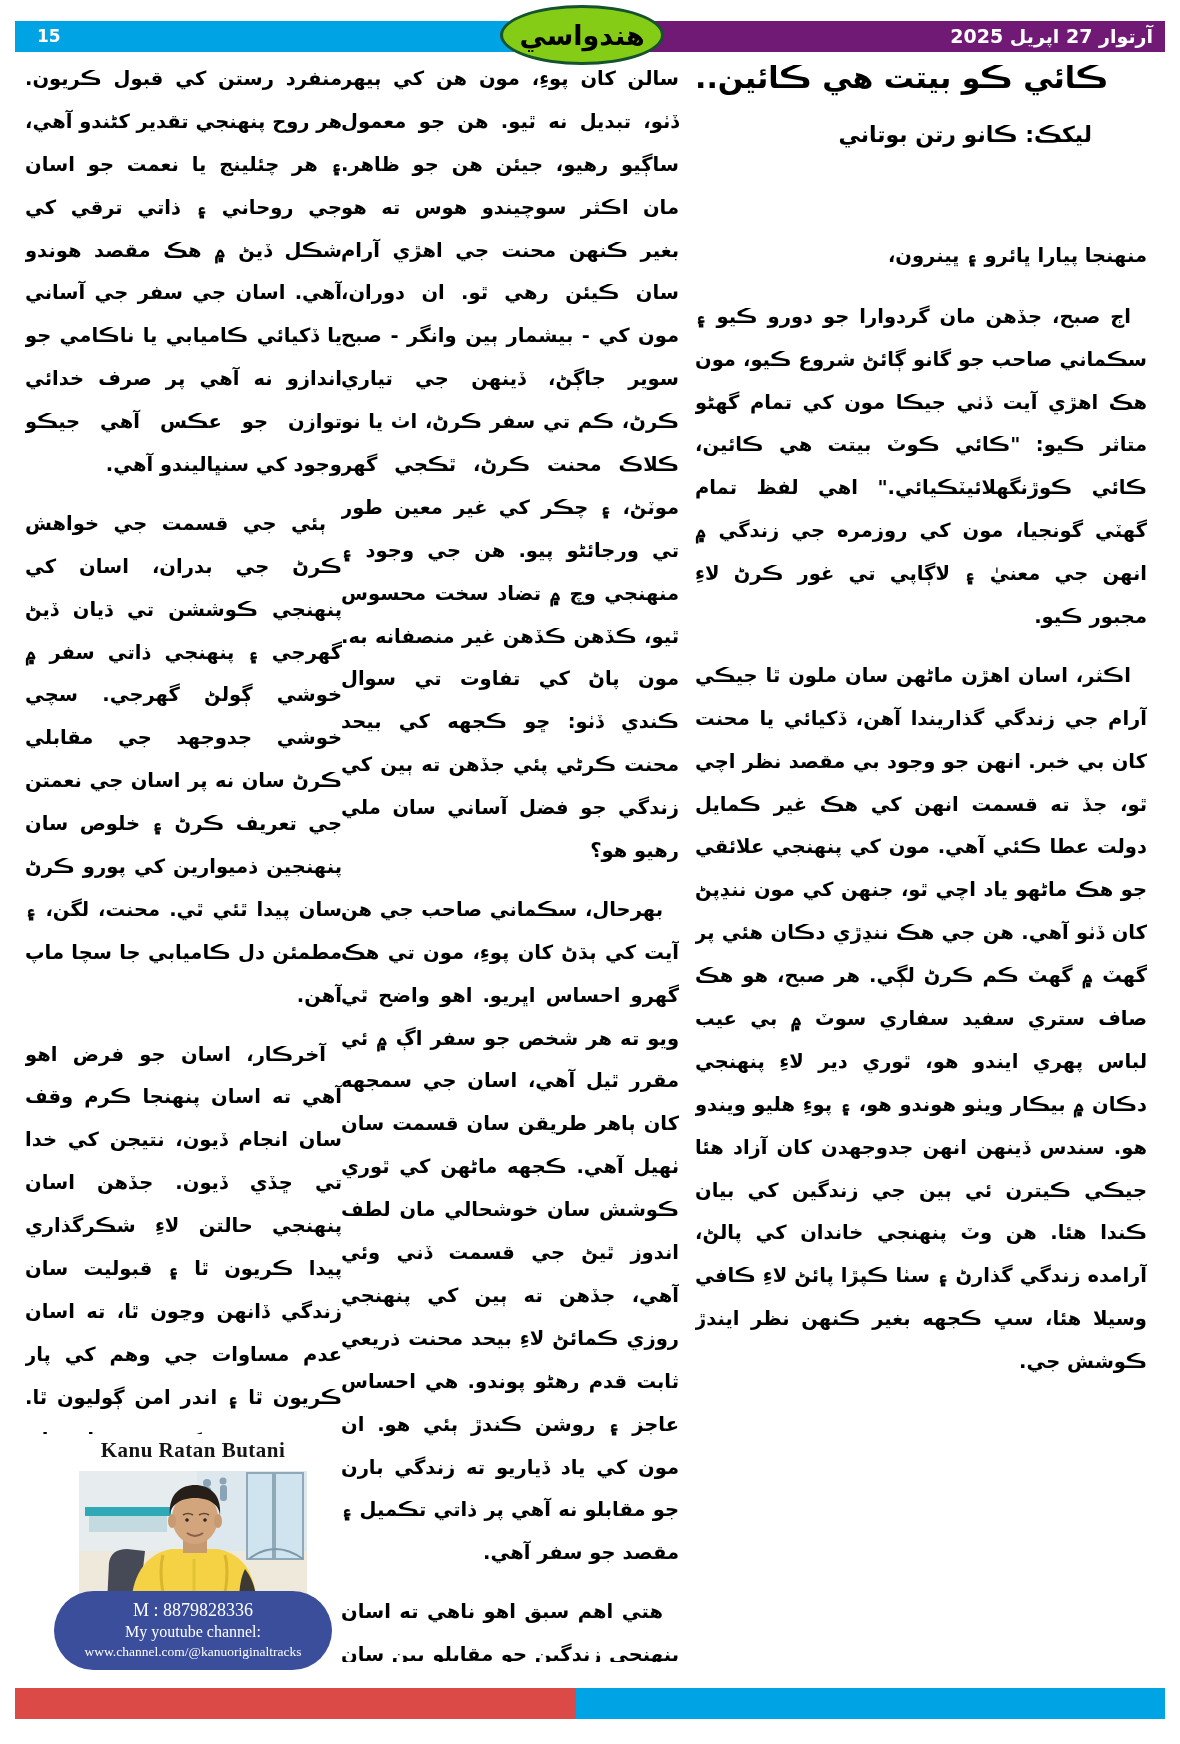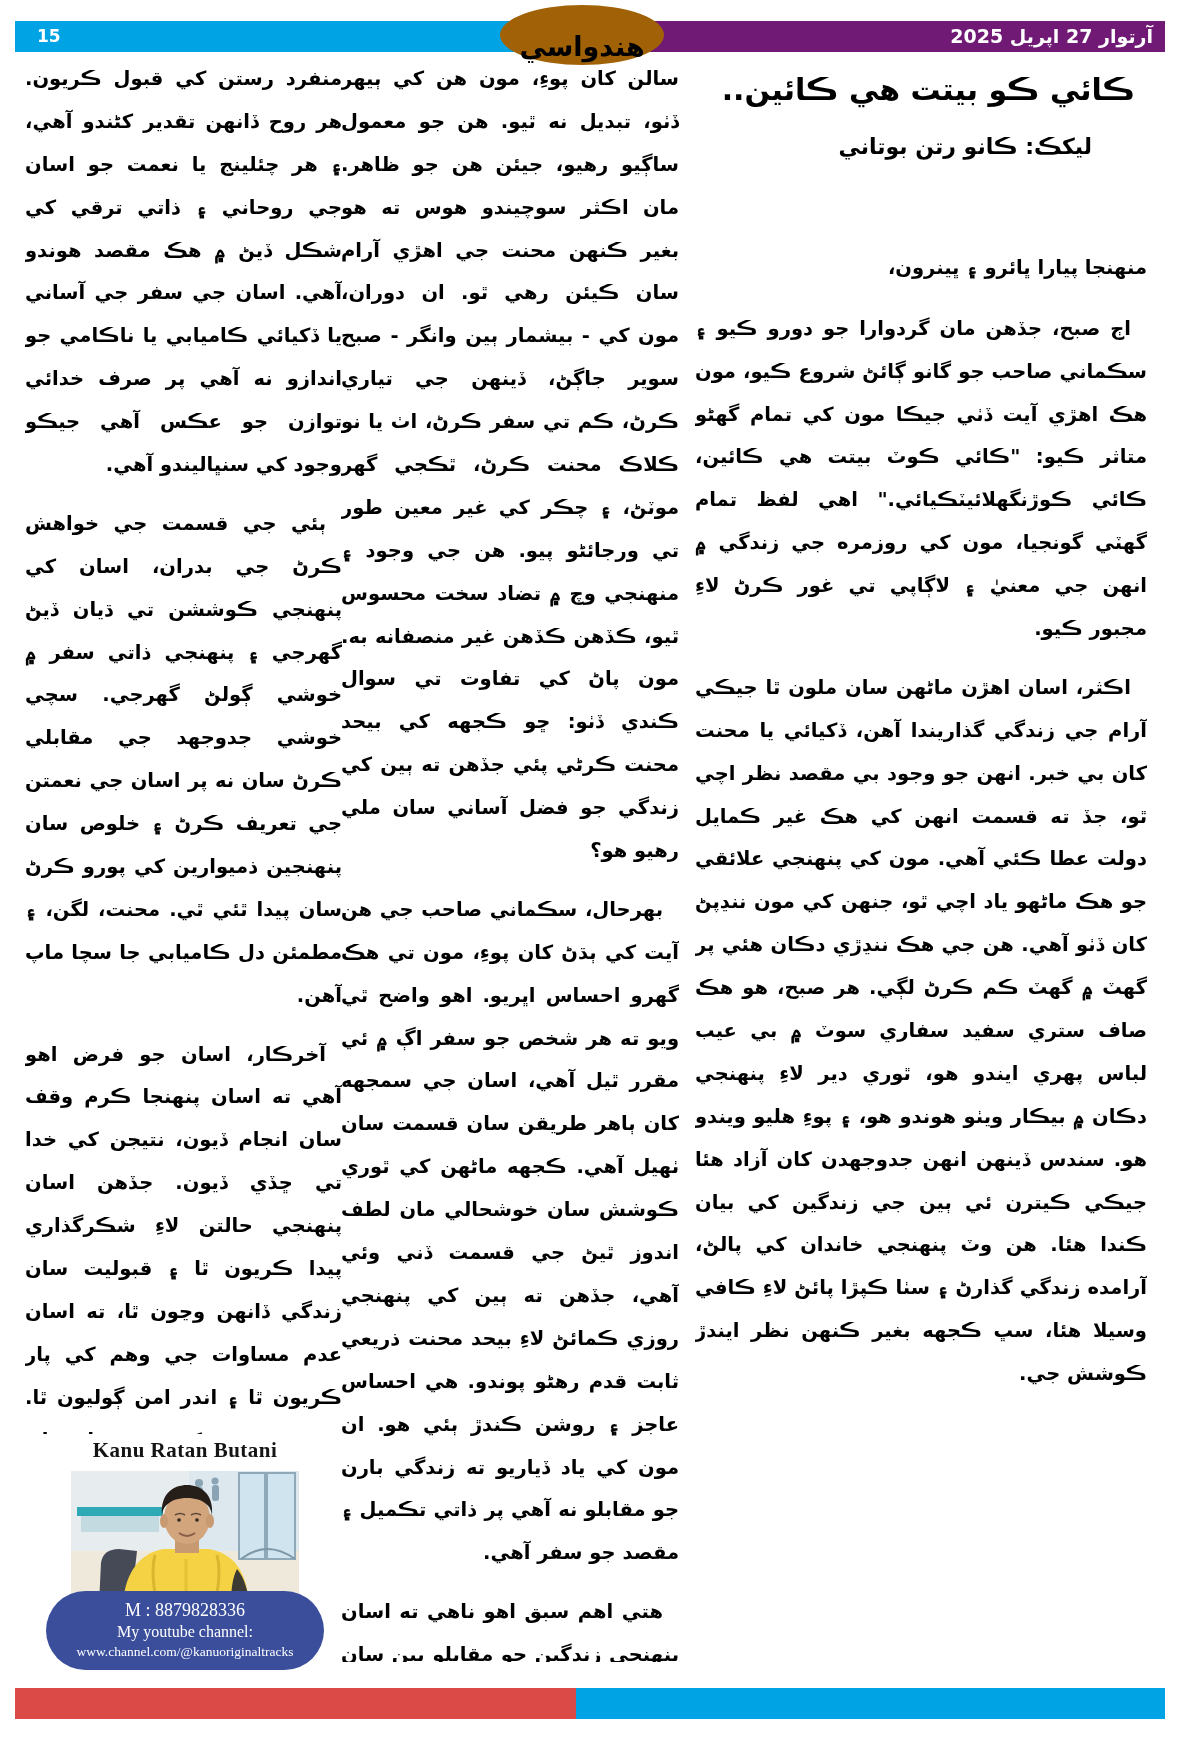--- a/index.html
+++ b/index.html
@@ -11,39 +11,39 @@
   .topbar{top:21px;}
   .botbar{top:1688px;}
   .hb-blue{width:563px;background:#00a3e4;position:relative;}
   .hb-red{flex:1;background:#701a75;position:relative;}
   .fb-red{width:561px;background:#dc4a47;}
   .fb-blue{flex:1;background:#00a3e4;}
   .pageno{position:absolute;left:22px;top:0;line-height:31px;color:#fff;
           font-weight:bold;font-size:17px;}
   .dateline{position:absolute;right:12px;top:0;line-height:31px;color:#fff;
             font-weight:bold;font-size:19px;direction:rtl;white-space:nowrap;}
-  .logo{position:absolute;left:500px;top:5px;width:158px;height:54px;background:#a16207;
-        border:3px solid #a16207;border-radius:50%;display:flex;align-items:flex-end;
+  .logo{position:absolute;left:500px;top:5px;width:158px;height:54px;background:#84cc16;
+        border:3px solid #14532d;border-radius:50%;display:flex;align-items:center;
         justify-content:center;z-index:5;}
   .logo span{font-weight:bold;font-size:27px;color:#000;direction:rtl;}
 
   
   .col{position:absolute;direction:rtl;text-align:justify;color:#000;font-weight:bold;
        font-size:19.5px;line-height:2.2;overflow:hidden;}
   .col p{margin:0 0 16px;}
   .indent{text-indent:16px;}
   .col-right{top:58px;right:33px;width:452px;height:1596px;}
   .col-mid{top:58px;left:341px;width:338px;height:1604px;}
   .col-left{top:58px;left:25px;width:317px;height:1376px;}
-  .title{font-size:30px;line-height:1.35;margin:12px;text-align:right;font-weight:bold;}
+  .title{font-size:30px;line-height:1.35;margin:0;text-align:left;font-weight:bold;}
   .byline{font-size:22px;margin:12px 55px 0 0;text-align:right;}
   .salutation{margin:76px 0 18px;}
 
   
-  .author{position:absolute;left:40px;top:1438px;width:290px;text-align:center;}
+  .author{position:absolute;left:48px;top:1438px;width:290px;text-align:center;}
   .author-caption{font-family:"Liberation Serif",serif;font-weight:bold;font-size:21px;
                   color:#151515;letter-spacing:.5px;}
   .photo-wrap{margin-top:8px;display:inline-block;width:228px;height:133px;
               line-height:0;background:#e7edef;}
   .contact{position:relative;margin:-17px auto 16px;width:262px;background:#3a4e9c;
            border-radius:46px;padding:7px 8px 9px;color:#fff;z-index:6;
            font-family:"Liberation Serif",serif;}
   .contact .l1{font-size:18px;line-height:1.35;}
   .contact .l2{font-size:16px;line-height:1.3;}
   .contact .l3{font-size:13.5px;line-height:1.35;white-space:nowrap;}
@@ -73,21 +73,21 @@
     <p class="indent">اڪثر، اسان اهڙن ماڻهن سان ملون ٿا جيڪي آرام جي زندگي گذاريندا آهن، ڏکيائي يا محنت کان بي خبر. انهن جو وجود بي مقصد نظر اچي ٿو، جڏ ته قسمت انهن کي هڪ غير ڪمايل دولت عطا ڪئي آهي. مون کي پنهنجي علائقي جو هڪ ماڻهو ياد اچي ٿو، جنهن کي مون ننڍپڻ کان ڏٺو آهي. هن جي هڪ ننڍڙي دڪان هئي پر گهٽ ۾ گهٽ ڪم ڪرڻ لڳي. هر صبح، هو هڪ صاف ستري سفيد سفاري سوٽ ۾ بي عيب لباس پهري ايندو هو، ٿوري دير لاءِ پنهنجي دڪان ۾ بيڪار ويٺو هوندو هو، ۽ پوءِ هليو ويندو هو. سندس ڏينهن انهن جدوجهدن کان آزاد هئا جيڪي ڪيترن ئي ٻين جي زندگين کي بيان ڪندا هئا. هن وٽ پنهنجي خاندان کي پالڻ، آرامده زندگي گذارڻ ۽ سٺا ڪپڙا پائڻ لاءِ ڪافي وسيلا هئا، سڀ ڪجهه بغير ڪنهن نظر ايندڙ ڪوشش جي.</p>
   </div>
 
   <div class="col col-mid">
     <p>سالن کان پوءِ، مون هن کي ٻيهر ڏٺو، تبديل نه ٿيو. هن جو معمول ساڳيو رهيو، جيئن هن جو ظاهر. مان اڪثر سوچيندو هوس ته هو بغير ڪنهن محنت جي اهڙي آرام سان ڪيئن رهي ٿو. ان دوران، مون کي - بيشمار ٻين وانگر - صبح سوير جاڳڻ، ڏينهن جي تياري ڪرڻ، ڪم تي سفر ڪرڻ، اٺ يا نو ڪلاڪ محنت ڪرڻ، ٿڪجي گهر موٽڻ، ۽ چڪر کي غير معين طور تي ورجائڻو پيو. هن جي وجود ۽ منهنجي وچ ۾ تضاد سخت محسوس ٿيو، ڪڏهن ڪڏهن غير منصفانه به. مون پاڻ کي تفاوت تي سوال ڪندي ڏٺو: ڇو ڪجهه کي بيحد محنت ڪرڻي پئي جڏهن ته ٻين کي زندگي جو فضل آساني سان ملي رهيو هو؟</p>
     <p class="indent">بهرحال، سڪماني صاحب جي هن آيت کي ٻڌڻ کان پوءِ، مون تي هڪ گهرو احساس اڀريو. اهو واضح ٿي ويو ته هر شخص جو سفر اڳ ۾ ئي مقرر ٿيل آهي، اسان جي سمجهه کان ٻاهر طريقن سان قسمت سان ٺهيل آهي. ڪجهه ماڻهن کي ٿوري ڪوشش سان خوشحالي مان لطف اندوز ٿيڻ جي قسمت ڏني وئي آهي، جڏهن ته ٻين کي پنهنجي روزي ڪمائڻ لاءِ بيحد محنت ذريعي ثابت قدم رهڻو پوندو. هي احساس عاجز ۽ روشن ڪندڙ ٻئي هو. ان مون کي ياد ڏياريو ته زندگي بارن جو مقابلو نه آهي پر ذاتي تڪميل ۽ مقصد جو سفر آهي.</p>
     <p class="indent">هتي اهم سبق اهو ناهي ته اسان پنهنجي زندگين جو مقابلو ٻين سان ڪريون يا حسد جو شڪار نه ٿيون پر فضل ۽ شڪرگذاري سان پنهنجي</p>
   </div>
 
   <div class="col col-left">
-    <p>منفرد رستن کي قبول ڪريون. هر روح ڏانهن تقدير کڻندو آهي، ۽ هر چئلينج يا نعمت جو اسان جي روحاني ۽ ذاتي ترقي کي شڪل ڏيڻ ۾ هڪ مقصد هوندو آهي. اسان جي سفر جي آساني يا ڏکيائي ڪاميابي يا ناڪامي جو اندازو نه آهي پر صرف خدائي توازن جو عڪس آهي جيڪو وجود کي سنڀاليندو آهي.</p>
+    <p>منفرد رستن کي قبول ڪريون. هر روح پنهنجي تقدير کڻندو آهي، ۽ هر چئلينج يا نعمت جو اسان جي روحاني ۽ ذاتي ترقي کي شڪل ڏيڻ ۾ هڪ مقصد هوندو آهي. اسان جي سفر جي آساني يا ڏکيائي ڪاميابي يا ناڪامي جو اندازو نه آهي پر صرف خدائي توازن جو عڪس آهي جيڪو وجود کي سنڀاليندو آهي.</p>
     <p class="indent">ٻئي جي قسمت جي خواهش ڪرڻ جي بدران، اسان کي پنهنجي ڪوششن تي ڌيان ڏيڻ گهرجي ۽ پنهنجي ذاتي سفر ۾ خوشي ڳولڻ گهرجي. سچي خوشي جدوجهد جي مقابلي ڪرڻ سان نه پر اسان جي نعمتن جي تعريف ڪرڻ ۽ خلوص سان پنهنجين ذميوارين کي پورو ڪرڻ سان پيدا ٿئي ٿي. محنت، لگن، ۽ مطمئن دل ڪاميابي جا سچا ماپ آهن.</p>
     <p class="indent">آخرڪار، اسان جو فرض اهو آهي ته اسان پنهنجا ڪرم وقف سان انجام ڏيون، نتيجن کي خدا تي ڇڏي ڏيون. جڏهن اسان پنهنجي حالتن لاءِ شڪرگذاري پيدا ڪريون ٿا ۽ قبوليت سان زندگي ڏانهن وڃون ٿا، ته اسان عدم مساوات جي وهم کي پار ڪريون ٿا ۽ اندر امن ڳوليون ٿا. پنهنجي تقدير کي پوري دل سان قبول ڪندي، اسان تڪميل ۽ اندروني هر آهنگي جي حقيقي جوهر کي ڳوليندا آهيون.</p>
   </div>
 
   <div class="author">
     <div class="author-caption">Kanu Ratan Butani</div>
     <span class="photo-wrap">
       <svg viewBox="0 0 228 133" width="228" height="133">
         <rect x="0" y="0" width="228" height="133" fill="#e7edef"></rect>
         <rect x="118" y="0" width="110" height="92" fill="#dce8ee"></rect>

